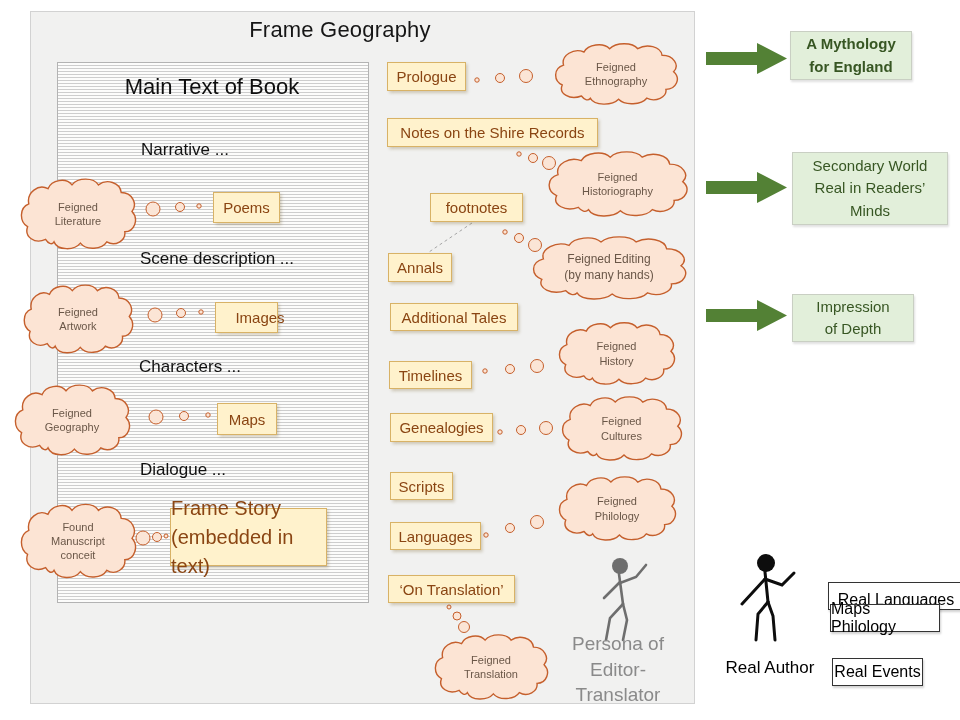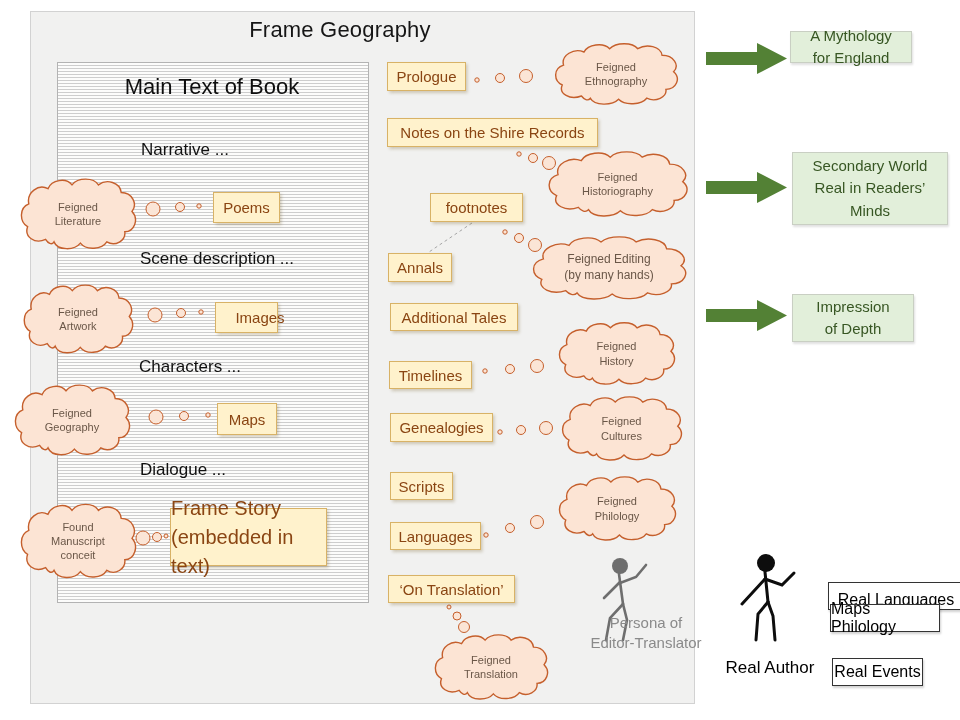--- a/index.html
+++ b/index.html
@@ -16,21 +16,21 @@
   .cloud{position:absolute;}
   .cloud-svg{position:absolute;left:0;top:0;width:100%;height:100%;}
   .cloud-svg path{fill:#fce4d4;stroke:#c55f2c;vector-effect:non-scaling-stroke;stroke-width:1.4;}
   .cloud-label{position:absolute;left:0;top:0;width:100%;height:100%;display:flex;align-items:center;justify-content:center;
     text-align:center;font-size:11px;color:#6a5748;white-space:pre-line;line-height:1.3;}
   .gbox{position:absolute;background:#e2efda;border:1px solid #c9cfc3;color:#375623;display:flex;align-items:center;justify-content:center;
     text-align:center;font-size:15px;line-height:1.5;white-space:pre-line;box-shadow:1px 2px 2px rgba(0,0,0,.12);box-sizing:border-box;}
   .arrow{position:absolute;width:81px;height:31px;}
   .rbox{position:absolute;background:#ffffff;border:1.5px solid #333333;color:#000000;display:flex;align-items:center;justify-content:center;
     font-size:16px;box-shadow:1px 2px 2px rgba(0,0,0,.18);box-sizing:border-box;}
-  .persona-label{position:absolute;left:548px;top:613px;width:140px;text-align:center;font-size:15px;color:#8a8a8a;white-space:pre-line;line-height:1.35;margin-left:28px;}
+  .persona-label{position:absolute;left:548px;top:631px;width:140px;text-align:center;font-size:19px;color:#8a8a8a;white-space:pre-line;line-height:1.35;}
   .author-label{position:absolute;left:722px;top:658px;width:96px;text-align:center;font-size:17px;color:#000000;}
   .overlay{position:absolute;left:0;top:0;width:960px;height:720px;pointer-events:none;}
   .overlay circle{fill:#fbe5d6;stroke:#c55f2c;stroke-width:1;}
   .figure-svg{position:absolute;}
 </style>
 </head>
 <body>
 
 <div class="stage">
 
@@ -232,21 +232,21 @@
   <svg class="arrow" style="left:706px;top:43px;" viewBox="0 0 81 31">
       <polygon points="0,9 51,9 51,0 81,15.5 51,31 51,22 0,22" fill="#538135"></polygon>
     </svg>
   <svg class="arrow" style="left:706px;top:172px;" viewBox="0 0 81 31">
       <polygon points="0,9 51,9 51,0 81,15.5 51,31 51,22 0,22" fill="#538135"></polygon>
     </svg>
   <svg class="arrow" style="left:706px;top:300px;" viewBox="0 0 81 31">
       <polygon points="0,9 51,9 51,0 81,15.5 51,31 51,22 0,22" fill="#538135"></polygon>
     </svg>
 
-  <div class="gbox" style="left:790px;top:31px;width:122px;height:32px;">
+  <div class="gbox" style="left:790px;top:31px;width:122px;height:49px;font-weight:bold;">
     <span style="white-space:pre-line;">A Mythology
 for England</span>
   </div>
   <div class="gbox" style="left:792px;top:152px;width:156px;height:73px;">
     <span style="white-space:pre-line;">Secondary World
 Real in Readers’
 Minds</span>
   </div>
   <div class="gbox" style="left:792px;top:294px;width:122px;height:48px;">
     <span style="white-space:pre-line;">Impression

